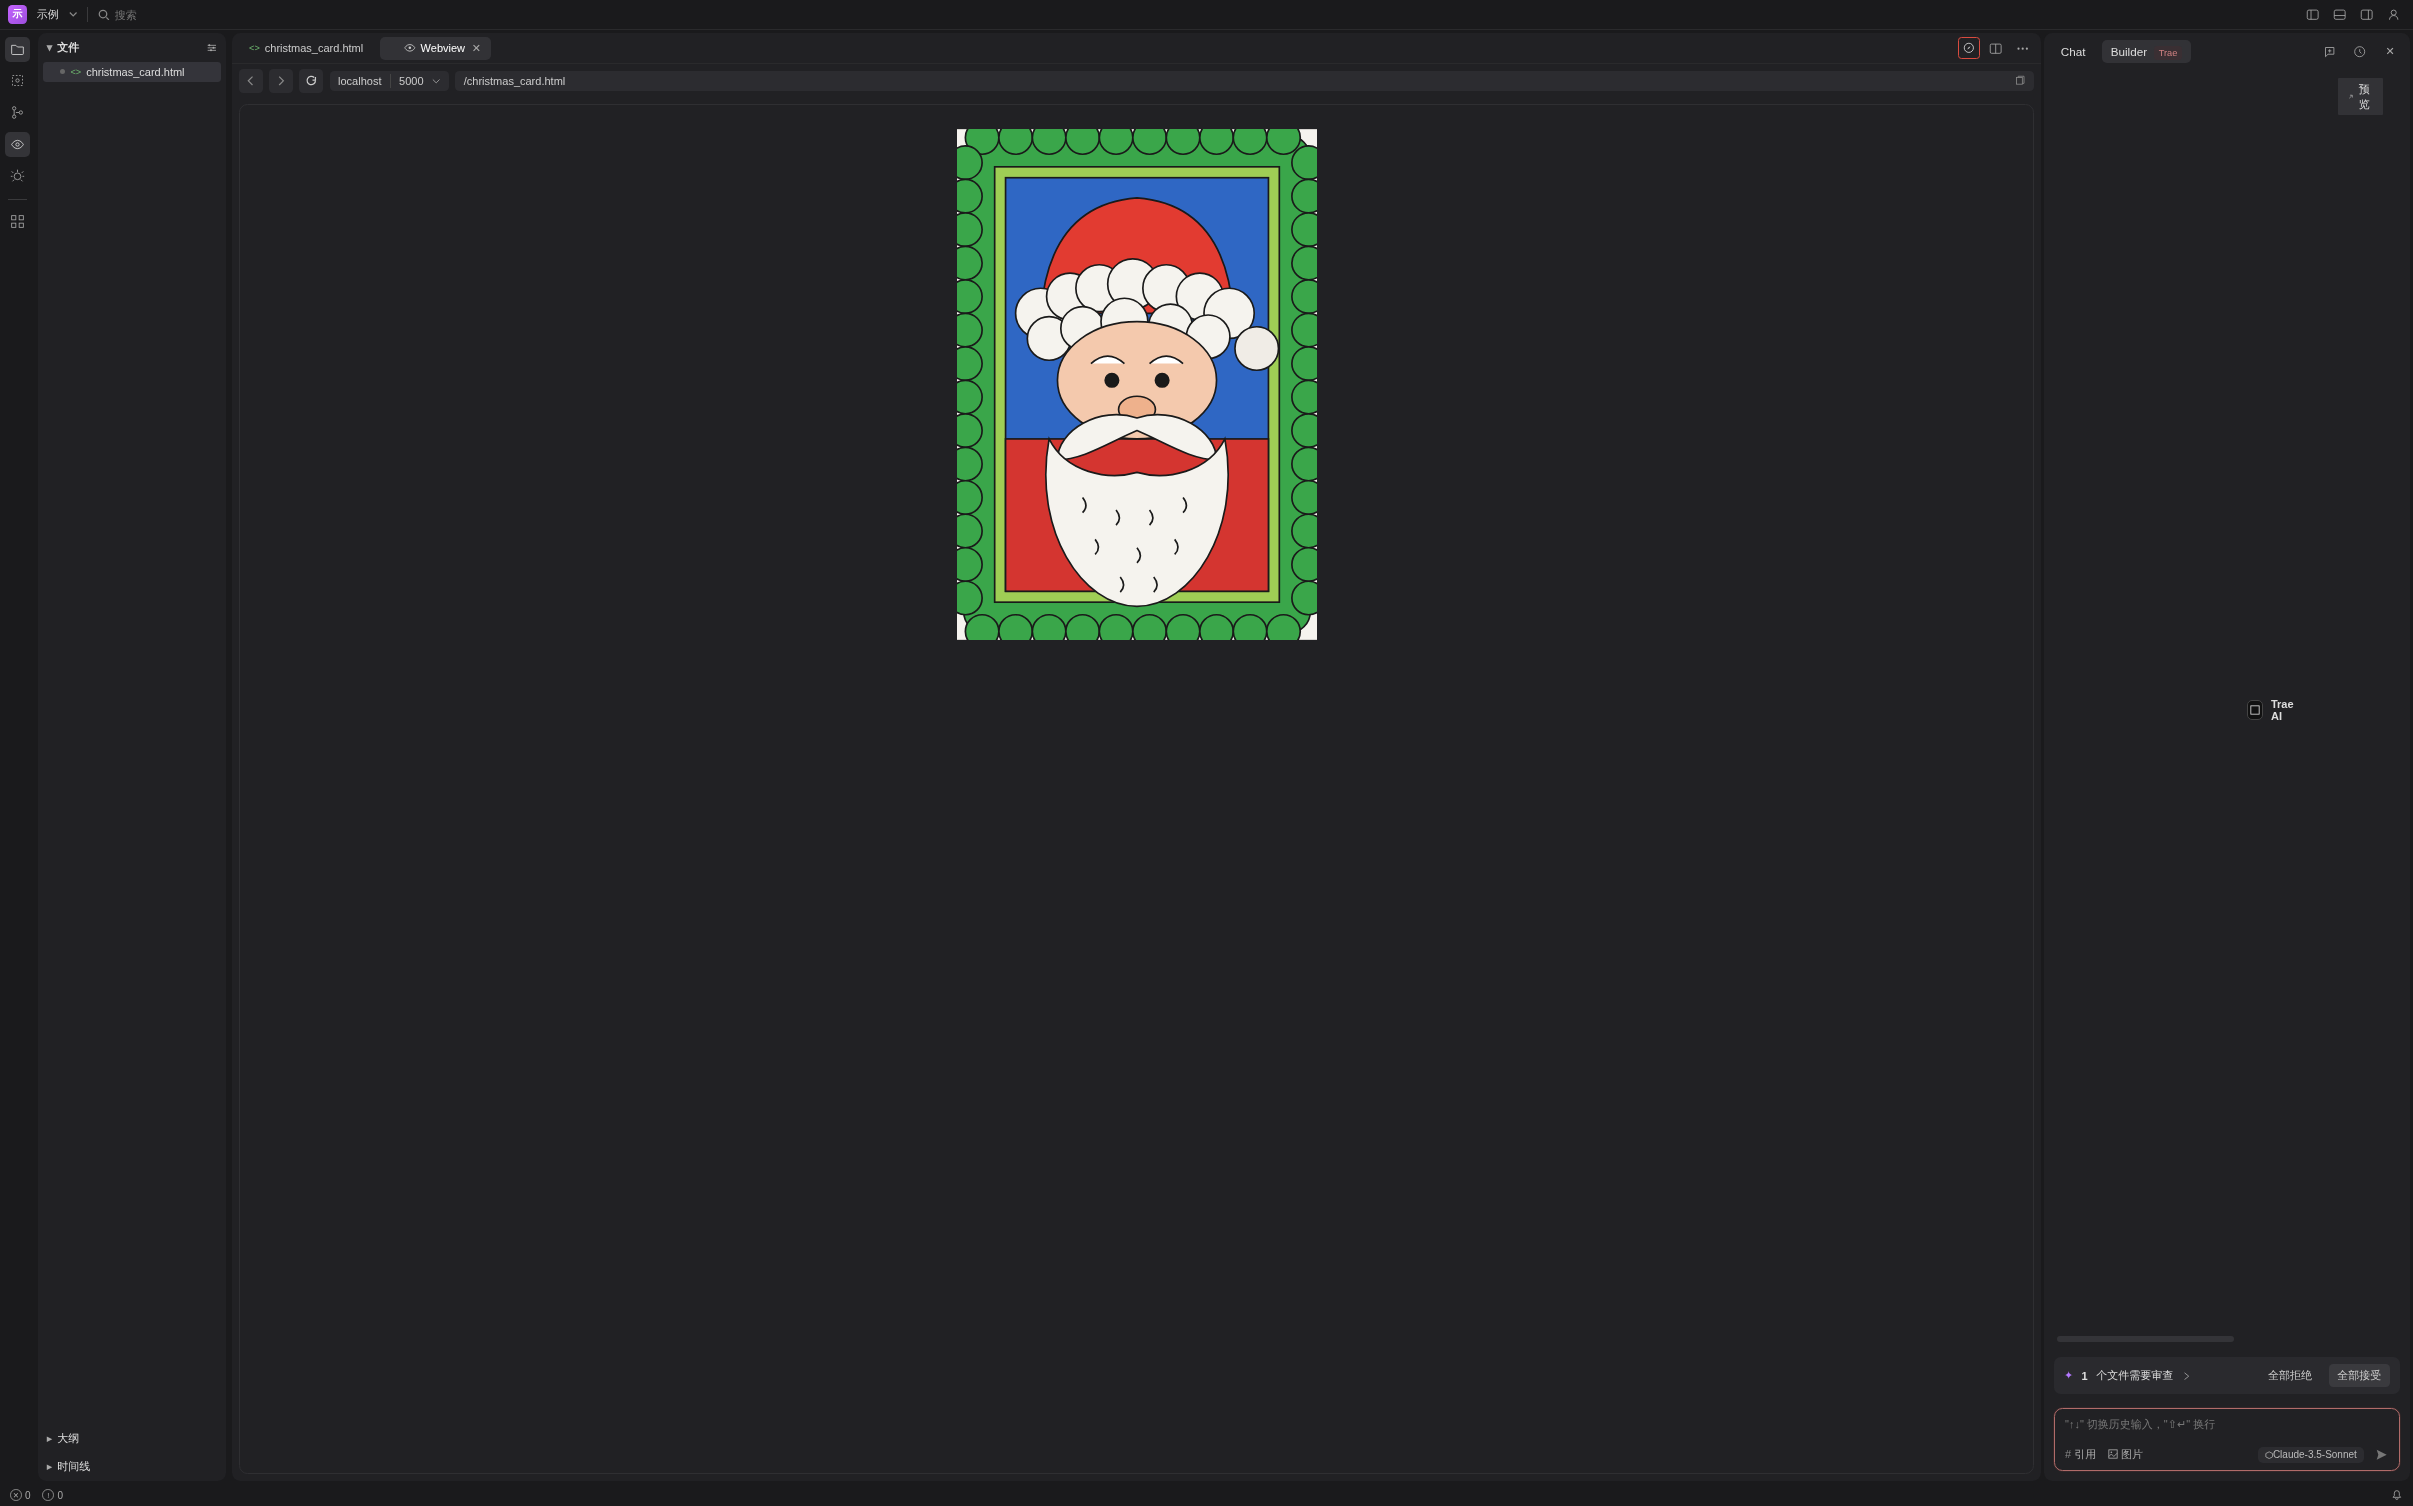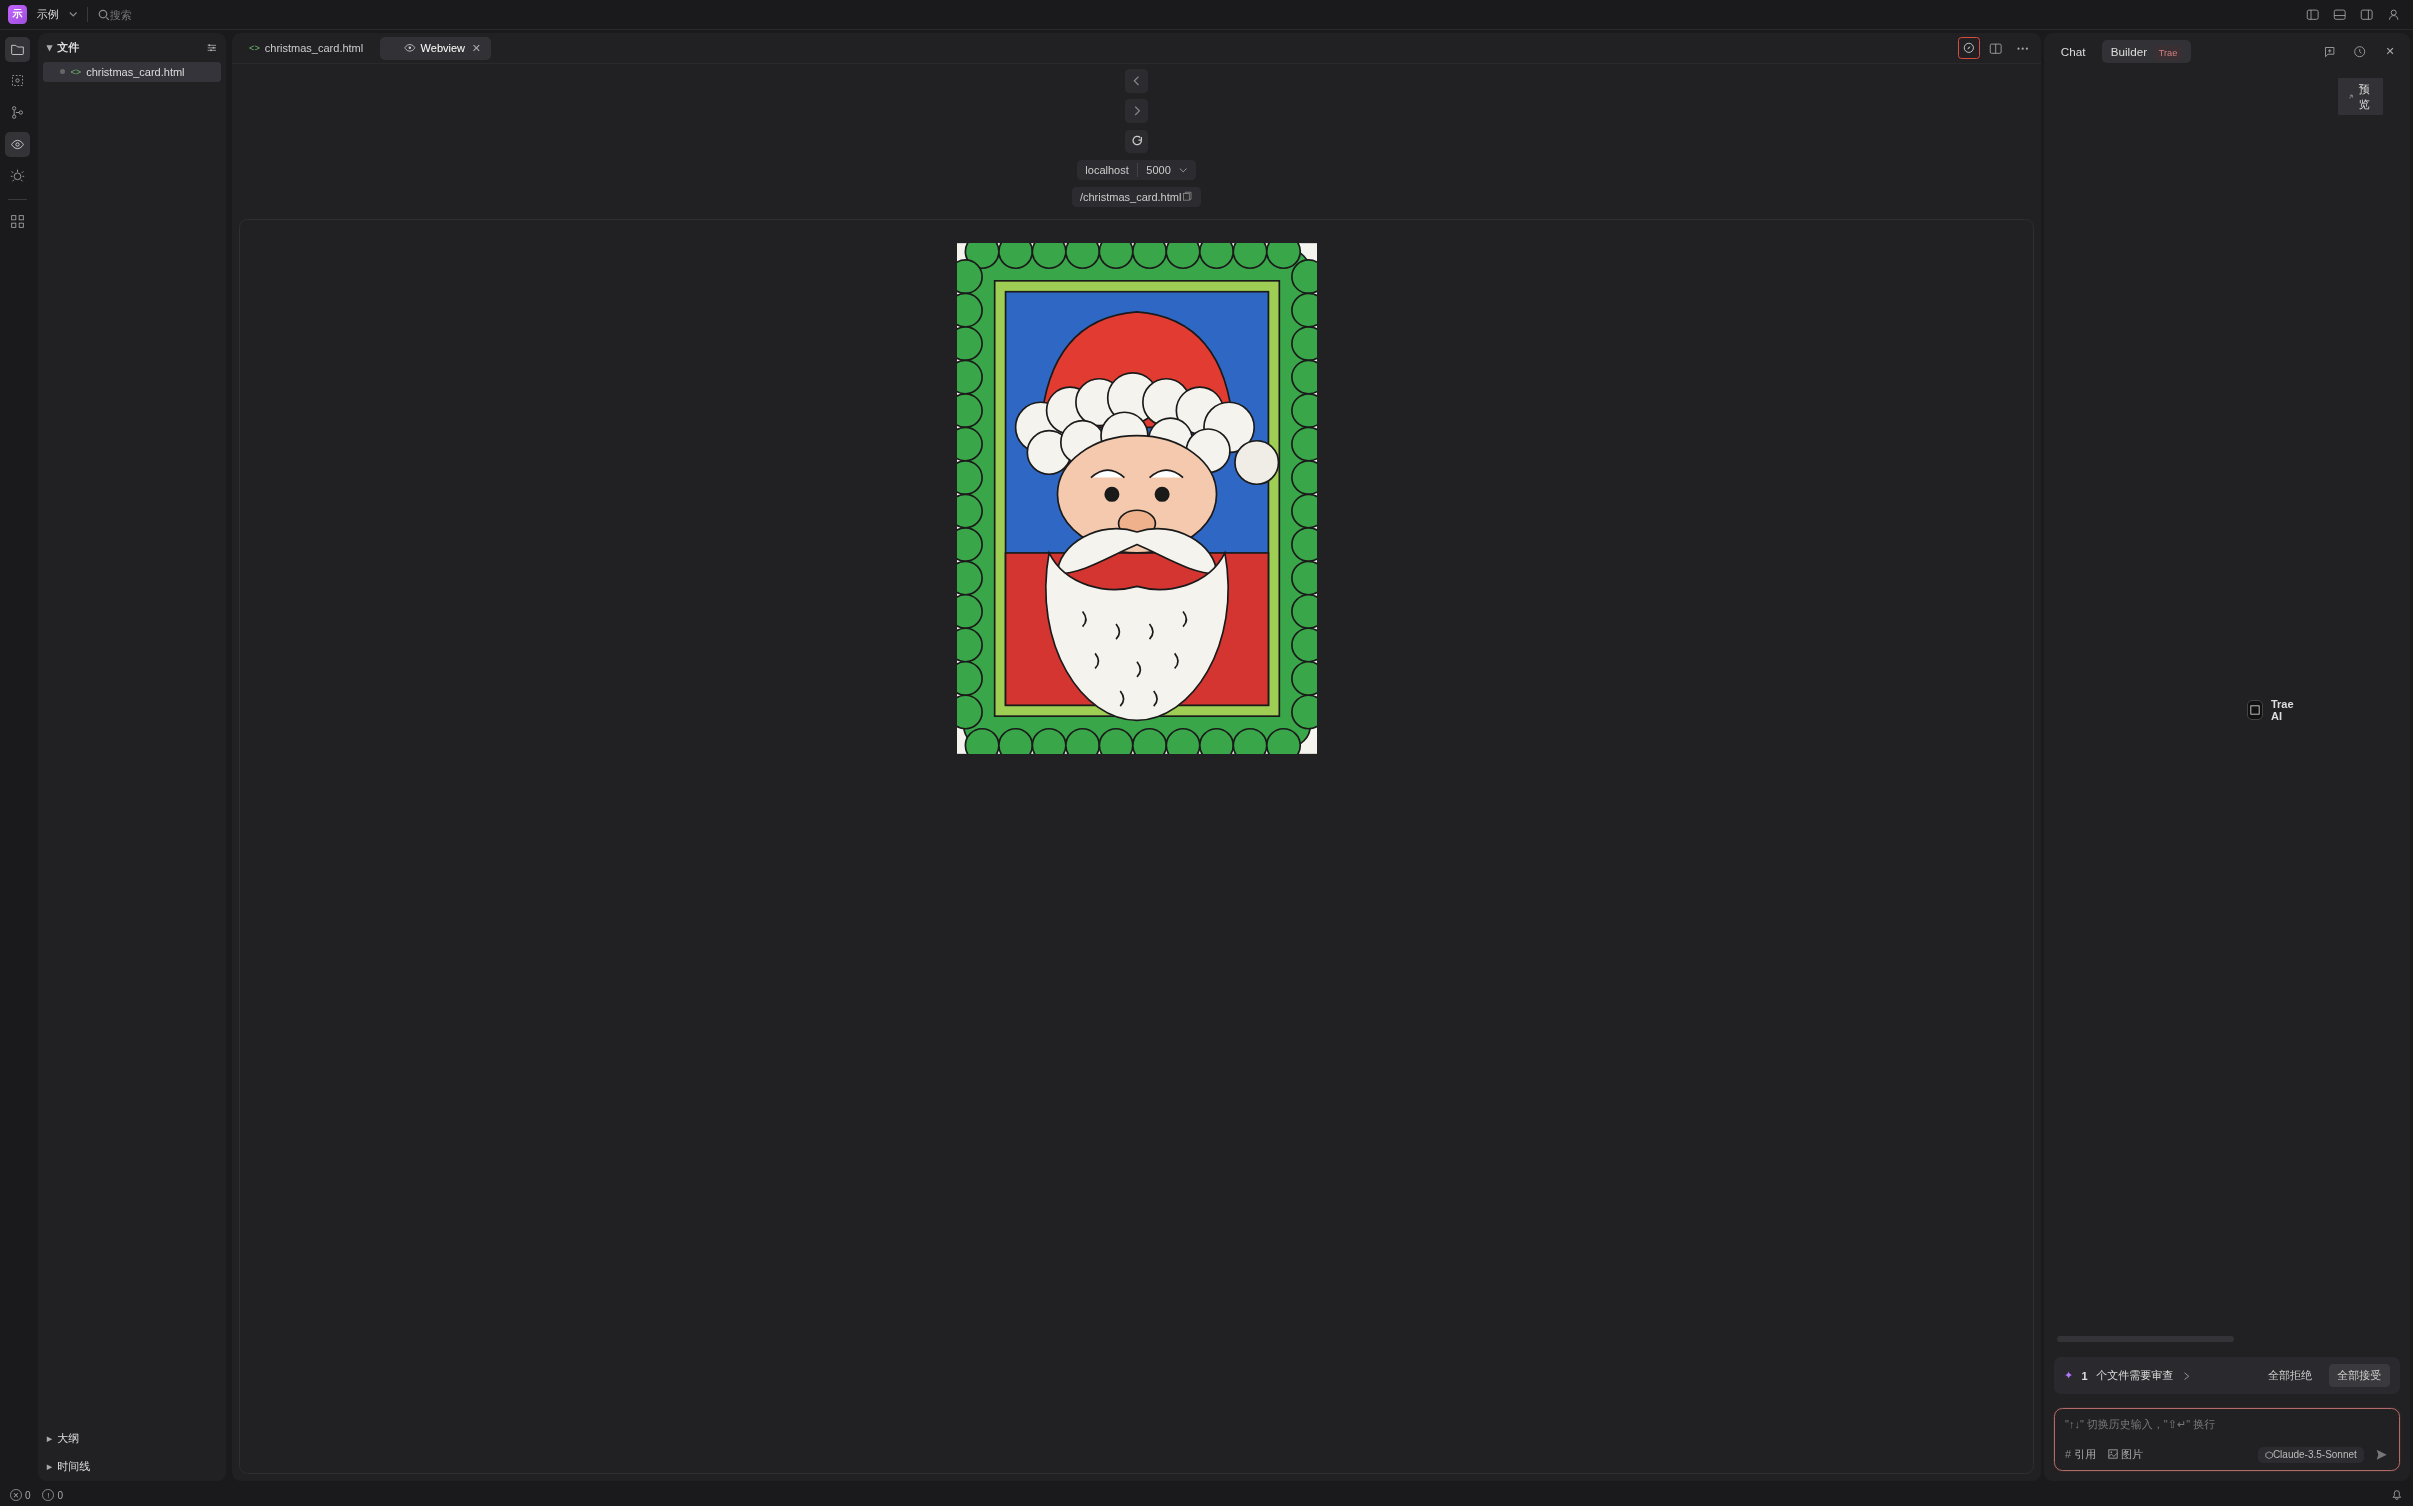--- a/index.html
+++ b/index.html
@@ -23,21 +23,21 @@
   border-bottom: 0.8px solid #2a2a2c;
 }
 .app-logo {
   width: 18.4px; height: 18.4px;
   background: linear-gradient(135deg,#c464ff,#9d4edd);
   border-radius: 4.2px;
   display: flex; align-items: center; justify-content: center;
   color: #fff; font-weight: bold; font-size: 10px;
 }
 .divider-v { width:0.8px; height:15px; background:#3a3a3c; }
-.search-box { display:flex; align-items:center; color:#888; }
+.search-box { display:flex; align-items:center; gap:5px; color:#888; }
 .search-box input {
   background: transparent; border: none; outline: none; color:#ddd;
   width: 101px; font-size: 11px;
 }
 .topbar-spacer { flex:1; }
 .topbar-right { display:flex; gap:5px; }
 .icon-btn {
   width:22px; height:22px;
   display:flex; align-items:center; justify-content:center;
   border-radius:3.4px; color:#aaa; cursor:pointer;
@@ -134,21 +134,21 @@
 .tabbar .sp { flex:1; }
 .tabbar-actions { display:flex; gap:5px; align-items:center; }
 .compass-btn {
   width:22px; height:22px; display:flex; align-items:center; justify-content:center;
   border:1.7px solid #d94b3f; border-radius:3.4px; color:#ddd;
 }
 
 
 .urlbar-row {
   display:flex; align-items:center;
-  padding:5px 6.7px; gap:6.7px;flex-direction:column;
+  padding:5px 6.7px; gap:6.7px;
 }
 .nav-btn {
   width:23.5px; height:23.5px;
   background:#2c2c30;
   border-radius:4.2px;
   display:flex; align-items:center; justify-content:center;
   color:#888; cursor:pointer;
 }
 .host-pill {
   background:#2c2c30;

